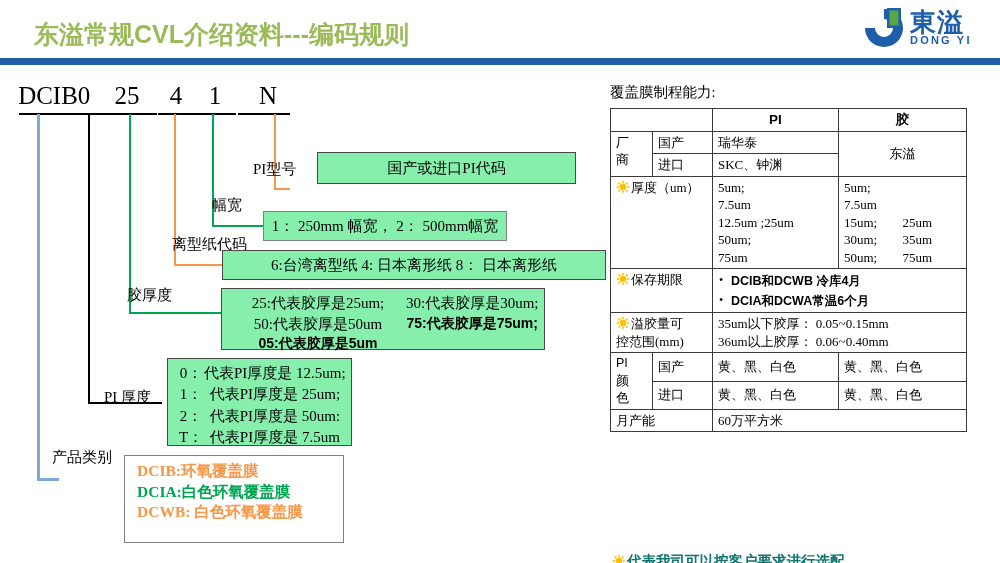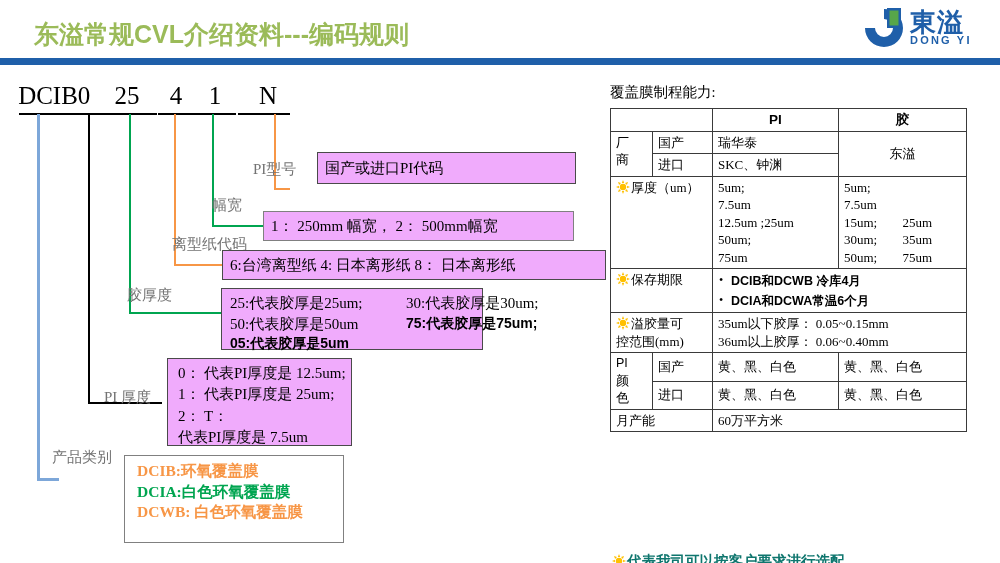--- a/index.html
+++ b/index.html
@@ -51,34 +51,35 @@
     white-space: nowrap;
   }
   .underbar { position: absolute; height: 2px; background: #000; }
   .vline { position: absolute; width: 2px; }
   .hline { position: absolute; height: 2px; }
 
   
   .calllabel {
     position: absolute;
     font-family: "Liberation Serif", serif;
-    font-size: 14.5px; color: #737373;
+    font-size: 14.5px; color: #000000;
     white-space: nowrap;
   }
 
   
   .box {
     position: absolute;
     border: 1.4px solid #4a4a4a;
-    background: #f0abfc;
+    background: #86efac;
     font-family: "Liberation Serif", serif;
     font-size: 15px; color: #000;
     padding: 3px 7px;
     line-height: 1.36;
     white-space: nowrap;
+    text-align: center;
   }
   .box.thin { border-color: #808080; }
   .glue-grid { display: grid; grid-template-columns: 176px auto; }
   .glue-grid > div { line-height: 1.38; }
   .bold-sans { font-family: "Liberation Sans", sans-serif; font-weight: bold; font-size: 14px; }
   .pi-grid { display: grid; grid-template-columns: 26px auto; row-gap: 1px; }
 
   .cat-box { position: absolute; border: 1.2px solid #808080; background:#fff; padding: 5px 10px 6px 12px; }
   .cat-box div {
     font-family: "Liberation Serif", serif;
@@ -178,44 +179,45 @@
 <div class="vline" style="left:88px; top:114px; height:290px; background:#000;"></div>
 <div class="hline" style="left:88px; top:402px; width:74px; background:#000;"></div>
 
 <div class="vline" style="left:37px; top:114px; height:366px; background:#7DA7D9; width:2.5px;"></div>
 <div class="hline" style="left:37px; top:478px; width:22px; background:#7DA7D9; height:2.5px;"></div>
 
 <div class="calllabel" style="left:253px; top:160px; font-size:15px;">PI型号</div>
 <div class="box" style="left:317px; top:152px; width:259px; height:32px; font-size:15px; padding-top:5px;">国产或进口PI代码</div>
 
 <div class="calllabel" style="left:212px; top:196px; font-size:15px;">幅宽</div>
-<div class="box thin" style="left:263px; top:211px; width:311px; height:30px; padding-top:4px;">1： 250mm 幅宽， 2： 500mm幅宽</div>
+<div class="box thin" style="left:263px; top:211px; width:244px; height:30px; padding-top:4px;">1： 250mm 幅宽， 2： 500mm幅宽</div>
 
 <div class="calllabel" style="left:172px; top:235px; font-size:15px;">离型纸代码</div>
 <div class="box" style="left:222px; top:250px; width:384px; height:30px; padding-top:4px;">6:台湾离型纸  4: 日本离形纸 8： 日本离形纸</div>
 
 <div class="calllabel" style="left:127px; top:286px; font-size:15px;">胶厚度</div>
-<div class="box" style="left:221px; top:288px; width:262px; height:62px; padding:4px 8px;">
+<div class="box" style="left:221px; top:288px; width:324px; height:62px; padding:4px 8px;">
   <div class="glue-grid">
     <div>25:代表胶厚是25um;</div>
     <div>30:代表胶厚是30um;</div>
     <div>50:代表胶厚是50um</div>
     <div class="bold-sans">75:代表胶厚是75um;</div>
     <div class="bold-sans">05:代表胶厚是5um</div>
   </div>
 </div>
 
 <div class="calllabel" style="left:104px; top:388px; font-size:15px;">PI 厚度</div>
 <div class="box" style="left:167px; top:358px; width:185px; height:88px; padding:4px 8px 4px 10px;">
   <div class="pi-grid">
     <div>0：</div>
     <div>代表PI厚度是 12.5um;</div>
     <div>1：</div>
     <div>代表PI厚度是 25um;</div>
     <div>2：</div>
+    <div>代表PI厚度是 50um:</div>
     <div>T：</div>
     <div>代表PI厚度是 7.5um</div>
   </div>
 </div>
 
 <div class="calllabel" style="left:52px; top:448px; font-size:15px;">产品类别</div>
 <div class="cat-box" style="left:124px; top:455px; width:220px; height:88px;">
   <div class="orange">DCIB:环氧覆盖膜</div>
   <div class="green">DCIA:白色环氧覆盖膜</div>
   <div class="orange">DCWB:  白色环氧覆盖膜</div>

